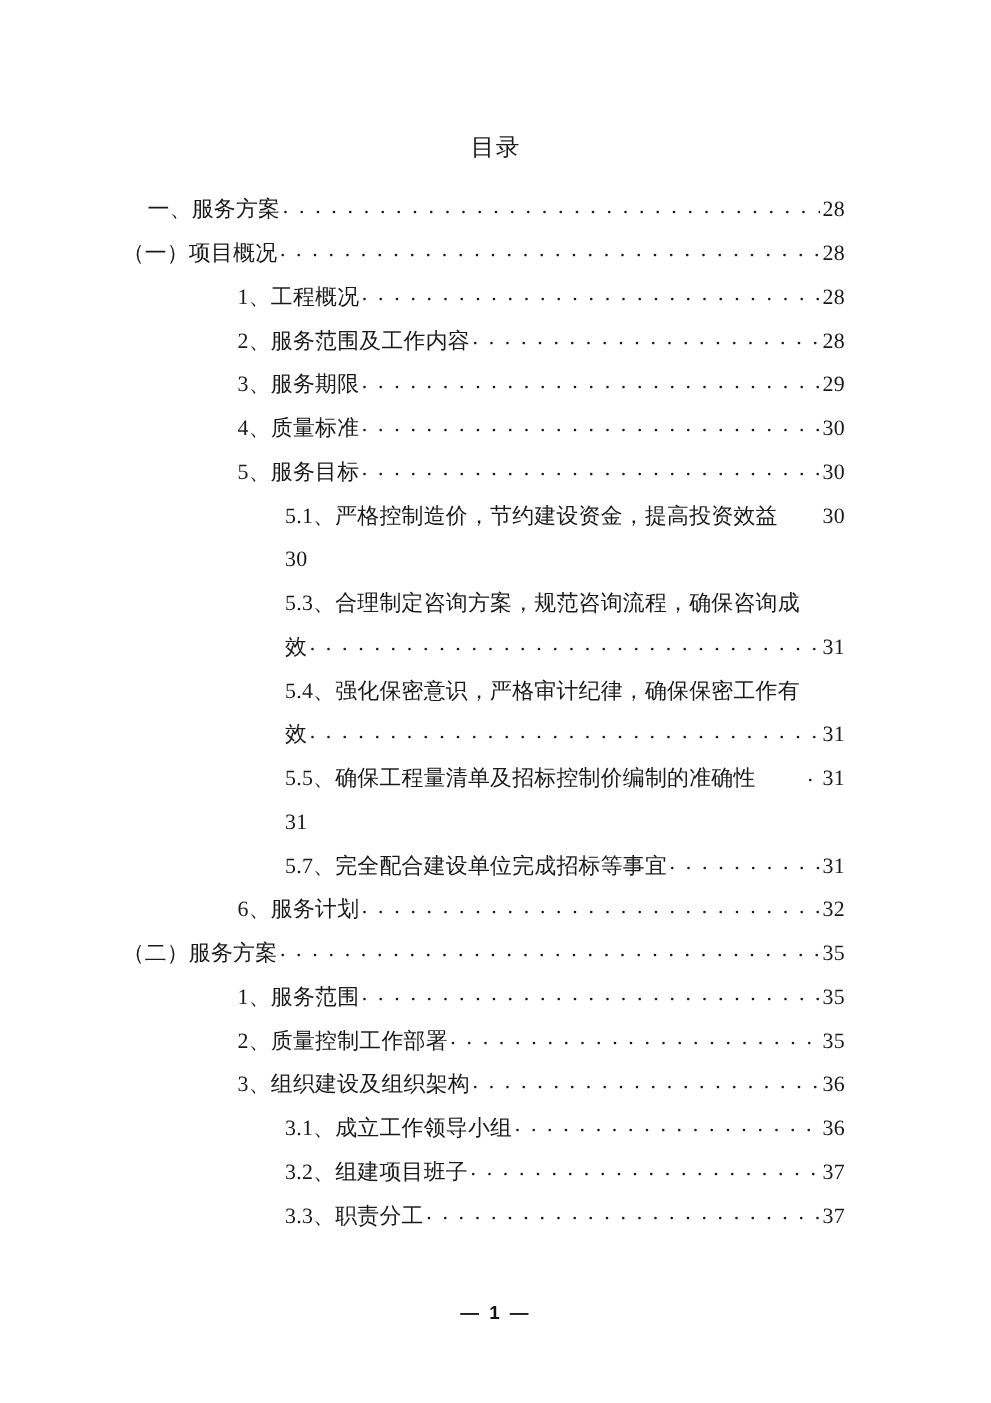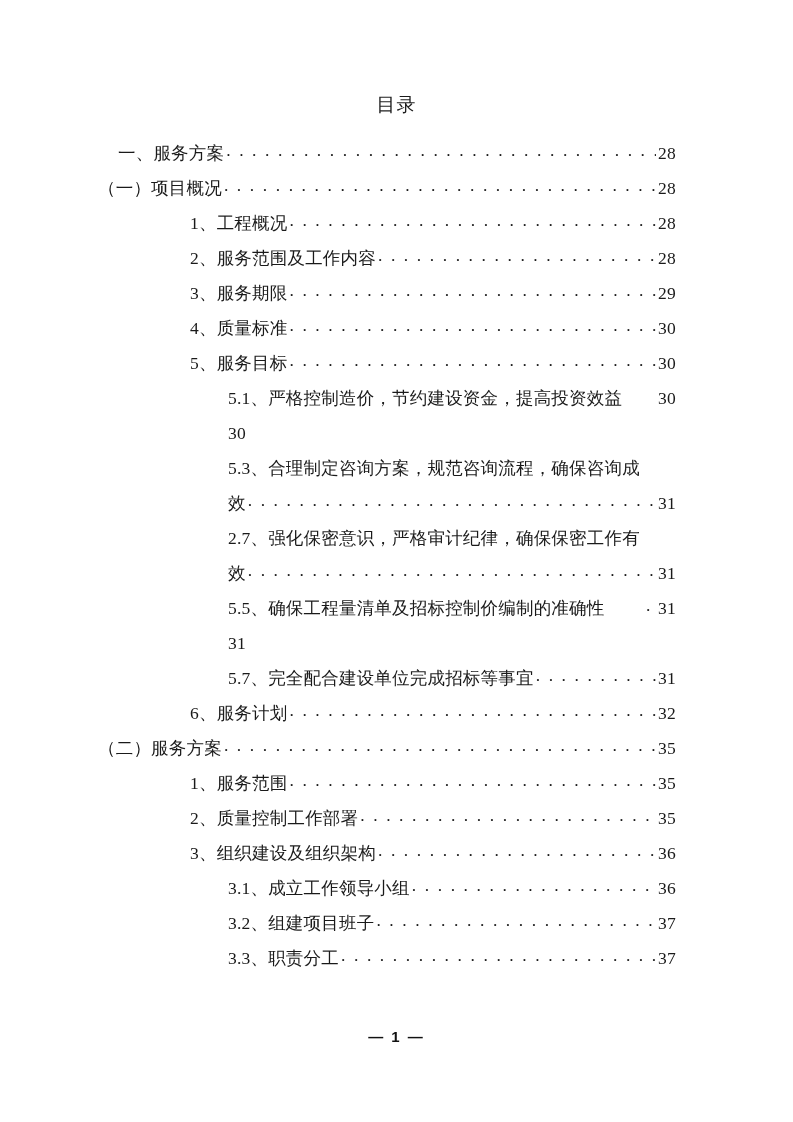--- a/index.html
+++ b/index.html
@@ -5,21 +5,21 @@
   html, body {
     margin: 0;
     padding: 0;
     background: #ffffff;
   }
   .page {
     position: relative;
     width: 793px;
     height: 1096px;
     background: #ffffff;
-    margin: 4px auto;
+    margin: 18px auto;
     overflow: hidden;
     font-family: "Liberation Serif", "DejaVu Serif", serif;
     color: #1a1a1a;
   }
 
   
   .toc-title {
     position: absolute;
     top: 88px;
     left: 0;
@@ -160,21 +160,21 @@
       <div class="toc-entry lvl4 nodots">
         <span class="entry-text">5.3、合理制定咨询方案，规范咨询流程，确保咨询成</span>
         <span class="page-num"></span>
       </div>
       <div class="toc-entry cont">
         <span class="entry-text">效</span>
         <span class="leader"></span>
         <span class="page-num">31</span>
       </div>
       <div class="toc-entry lvl4 nodots">
-        <span class="entry-text">2.7、强化保密意识，严格审计纪律，确保保密工作有</span>
+        <span class="entry-text">5.4、强化保密意识，严格审计纪律，确保保密工作有</span>
         <span class="page-num"></span>
       </div>
       <div class="toc-entry cont">
         <span class="entry-text">效</span>
         <span class="leader"></span>
         <span class="page-num">31</span>
       </div>
       <div class="toc-entry lvl4 gap-sm">
         <span class="entry-text">5.5、确保工程量清单及招标控制价编制的准确性</span>
         <span class="leader" style="letter-spacing: 2.1px; width: 10px;"></span>

